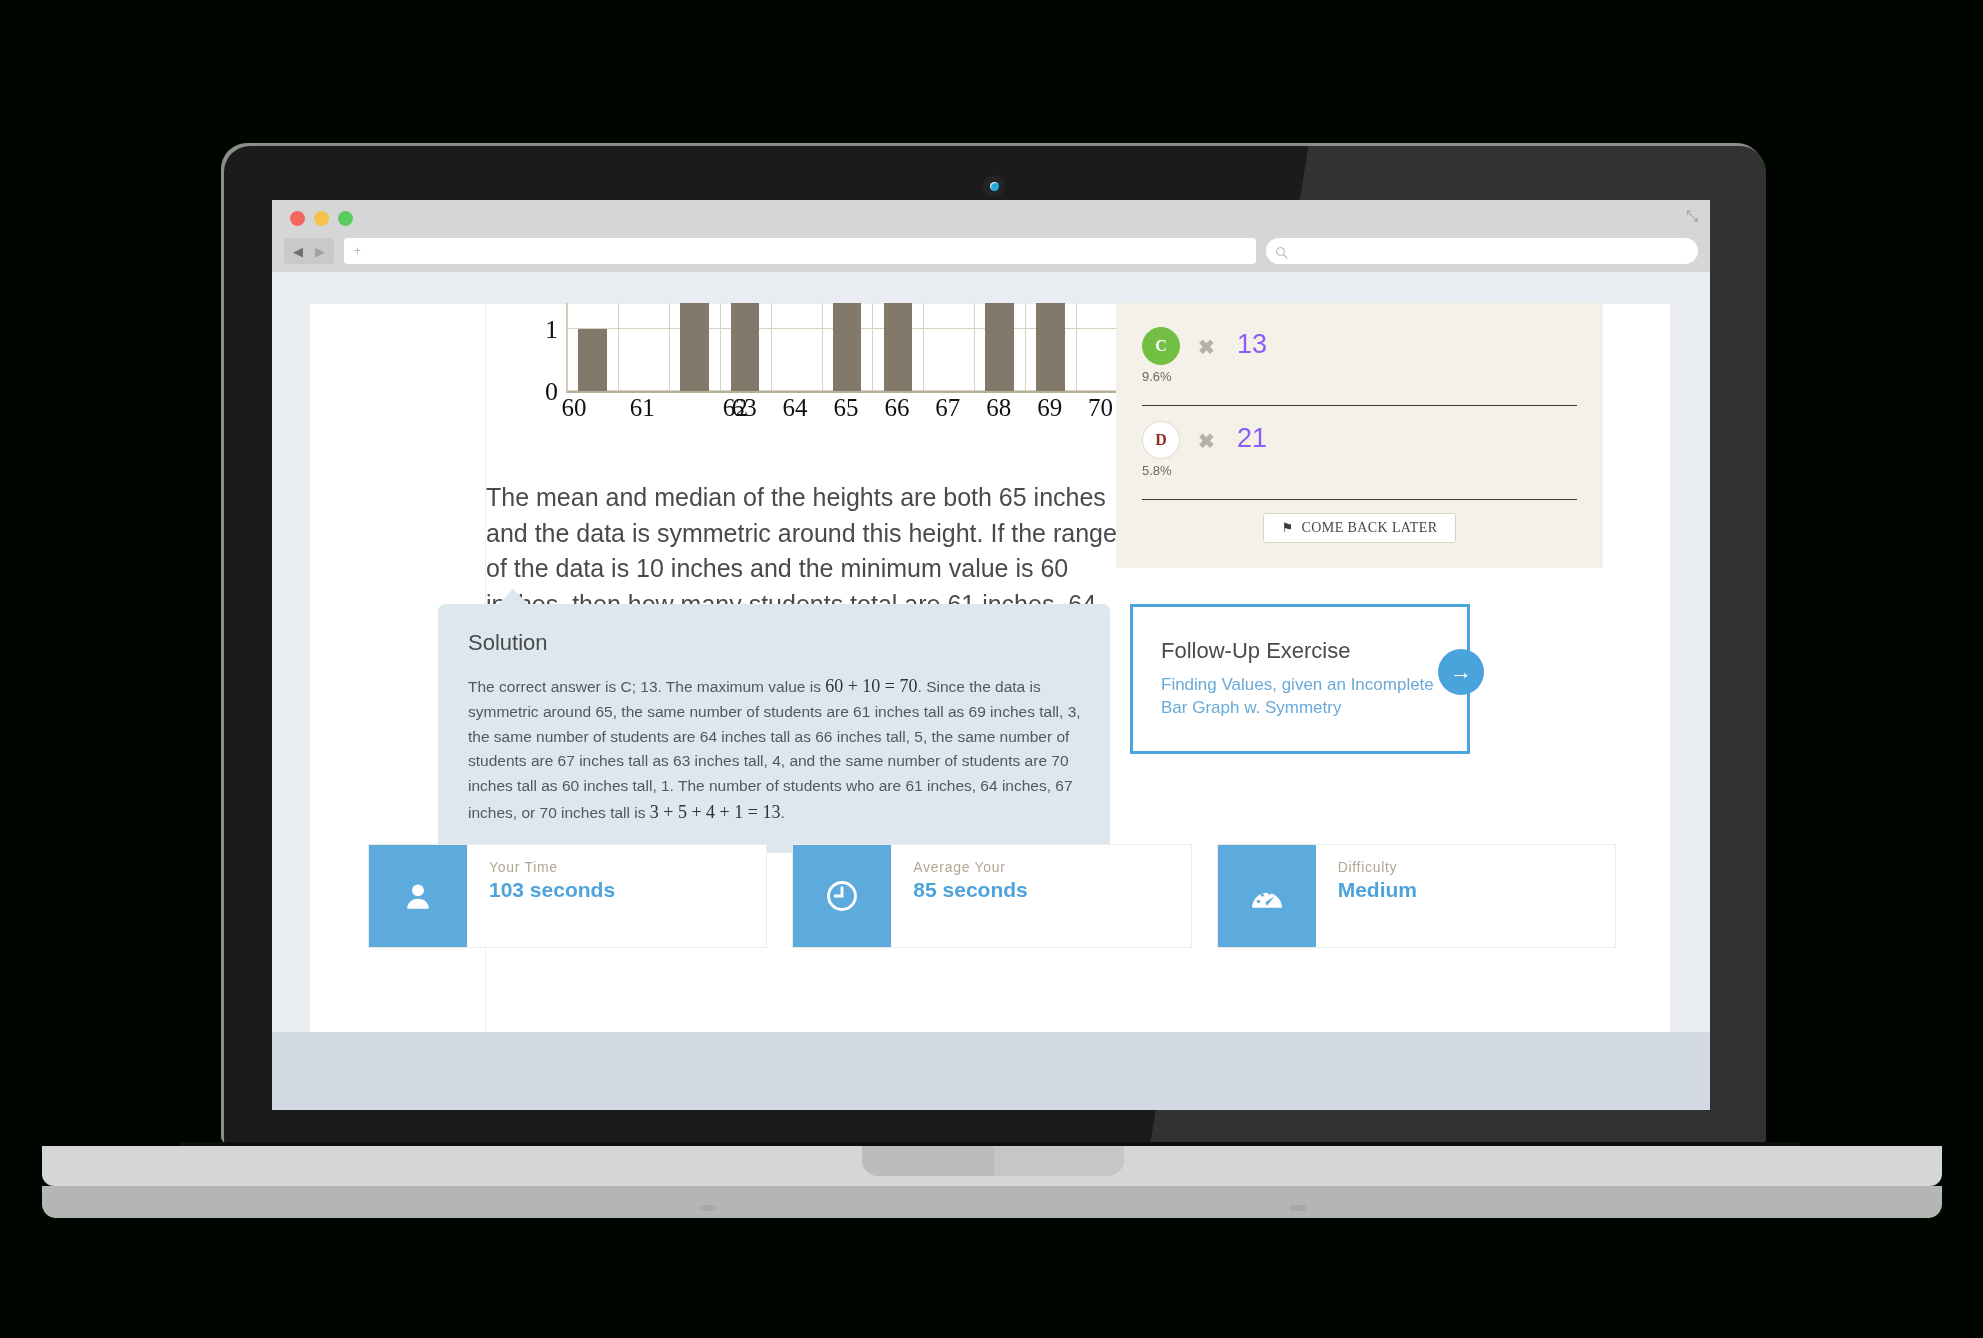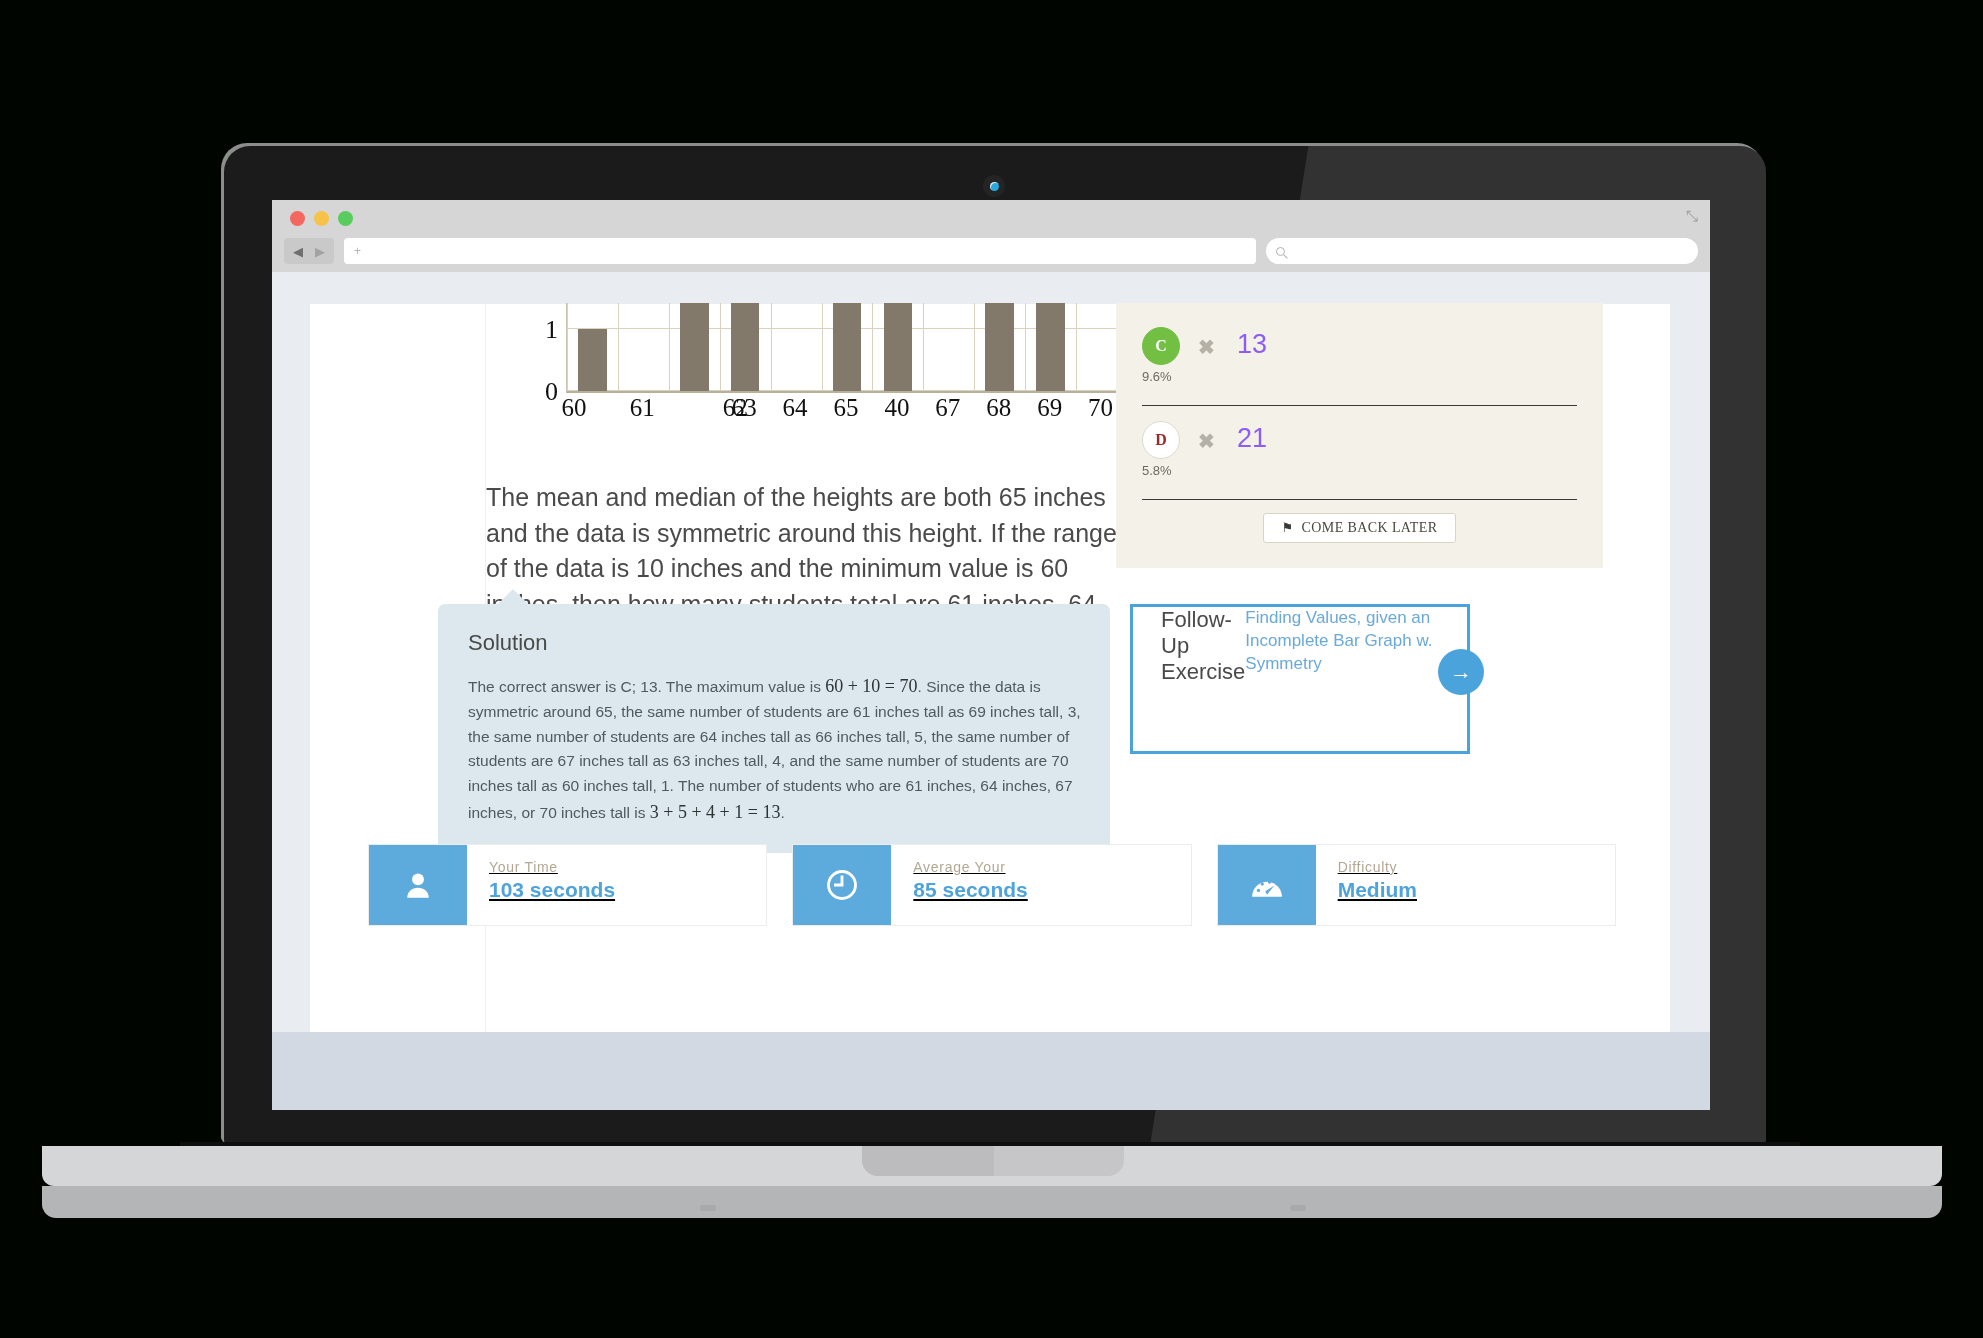--- a/index.html
+++ b/index.html
@@ -313,21 +313,21 @@
   }
   .flag-icon { font-size: 13px; color: #3a3a3a; }
 
   
   .followup {
     position: absolute;
     left: 820px; top: 300px;
     width: 340px; height: 150px;
     background: #ffffff;
     border: 3px solid #4ba3dc;
-    display: flex; flex-direction: row; justify-content: center;
+    display: flex; flex-direction: column; justify-content: center;
     padding: 0 28px;
   }
   .followup-title {
     font-size: 22px; color: #4a4a4a; margin-bottom: 10px;
   }
   .followup-sub {
     font-size: 17px; line-height: 1.35; color: #6aa9d8;
   }
   .followup-arrow {
     position: absolute;
@@ -340,25 +340,24 @@
 
   
   .stats {
     position: absolute;
     left: 58px; top: 540px;
     width: 1248px;
     display: flex; gap: 25px;
   }
   .stat-card {
     flex: 1 1 0;
-    height: 82px;
+    height: 104px;
     display: flex;
     background: #ffffff;
     border: 1px solid #ececec;
-    text-decoration: underline;
   }
   .stat-icon {
     width: 98px;
     background: #5daadd;
     display: flex; align-items: center; justify-content: center;
     color: #ffffff;
   }
   .stat-text { flex: 1; padding: 14px 0 0 22px; }
   .stat-label { font-size: 14px; color: #b3a693; letter-spacing: 0.7px; margin-bottom: 3px; }
   .stat-value { font-size: 21px; font-weight: bold; color: #4fa3dc; }
@@ -436,21 +435,21 @@
                 <div class="bar" style="left: 418.473px; width: 28.5091px; height: 160px; background: rgb(130, 121, 106);"></div>
                 <div class="bar" style="left: 469.382px; width: 28.5091px; height: 160px; background: rgb(130, 121, 106);"></div>
               </div>
             <div class="xlabels">
                 <div class="xtick" style="left: 8px;">60</div>
                 <div class="xtick" style="left: 76.3636px;">61</div>
                 <div class="xtick" style="left: 127.273px; margin-left: 42px;">62</div>
                 <div class="xtick" style="left: 178.182px;">63</div>
                 <div class="xtick" style="left: 229.091px;">64</div>
                 <div class="xtick" style="left: 280px;">65</div>
-                <div class="xtick" style="left: 330.909px;">40</div>
+                <div class="xtick" style="left: 330.909px;">66</div>
                 <div class="xtick" style="left: 381.818px;">67</div>
                 <div class="xtick" style="left: 432.727px; font-family: Liberation Serif, serif;">68</div>
                 <div class="xtick" style="left: 483.636px;">69</div>
                 <div class="xtick" style="left: 534.545px;">70</div>
               </div>
             <div class="axis-title">Height (inches)</div>
           </div>
         </div>
 
         <div class="question">The mean and median of the heights are both 65 inches and the data is symmetric around this height. If the range of the data is 10 inches and the minimum value is 60 inches, then how many students total are 61 inches, 64 inches, 67 inches, or 70 inches tall?</div>

